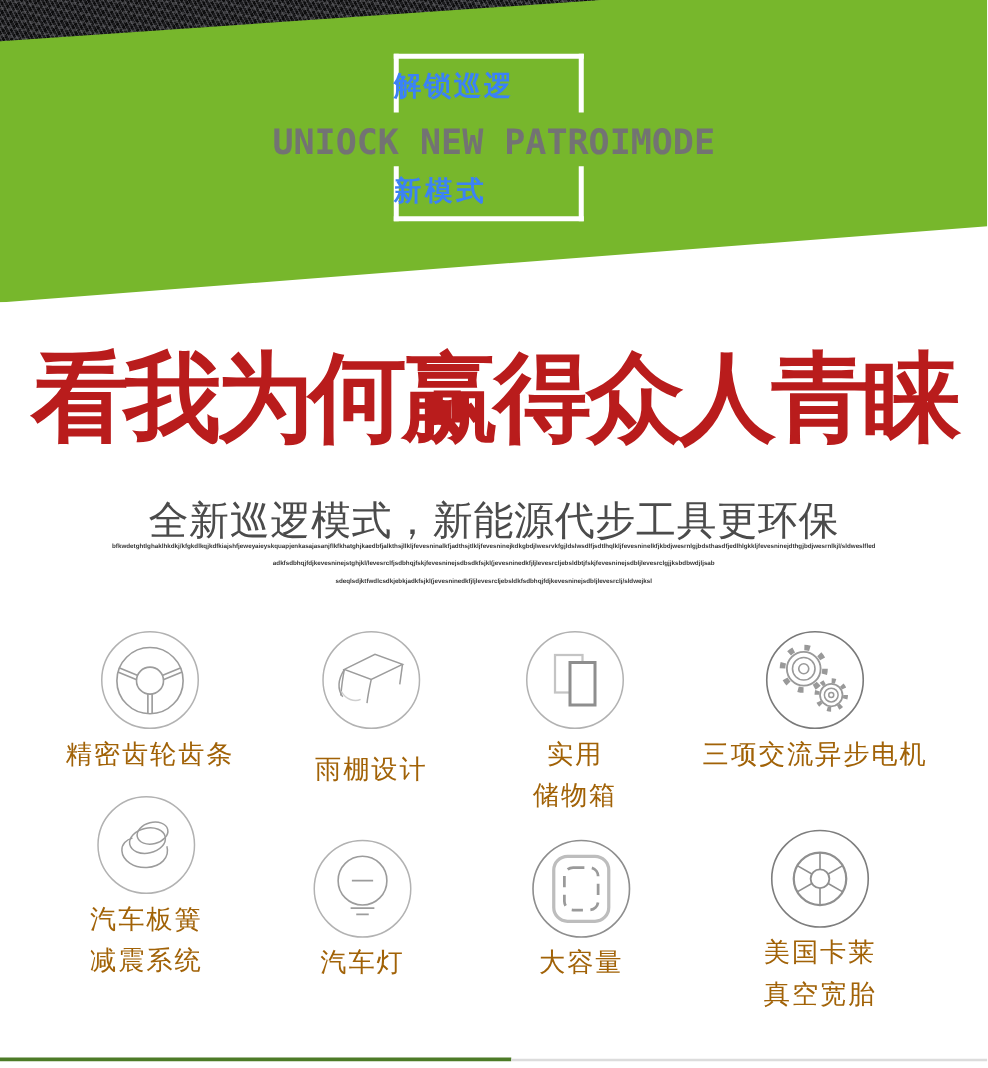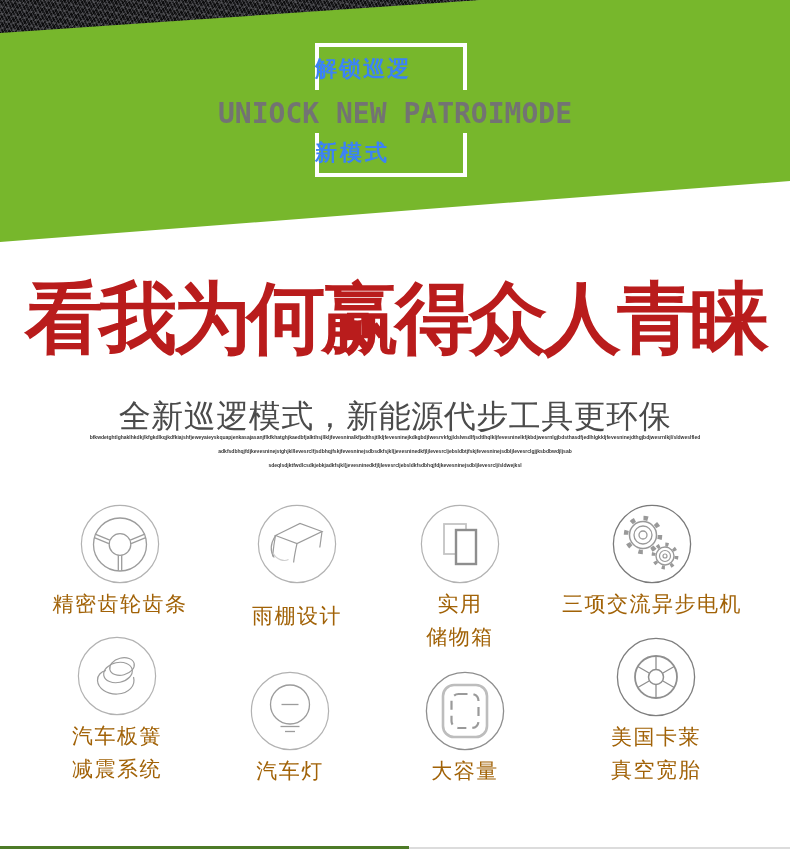--- a/index.html
+++ b/index.html
@@ -166,21 +166,21 @@
 
   <div class="feat" style="left:355px;top:671px">
     <svg viewBox="0 0 80 80" fill="none">
       <circle cx="40" cy="40" r="38.6" stroke="#8e8e8e" stroke-width="1.3"></circle>
       <rect x="18" y="14" width="44" height="52" rx="11" stroke="#bdbdbd" stroke-width="2.6"></rect>
       <rect x="26.5" y="23" width="27" height="34" rx="7" stroke="#9a9a9a" stroke-width="2.2" stroke-dasharray="9 6"></rect>
     </svg>
     <div class="fl1">大容量</div>
   </div>
 
-  <div class="feat" style="left:546px;top:637px">
+  <div class="feat" style="left:546px;top:663px">
     <svg viewBox="0 0 80 80" fill="none" stroke="#8f8f8f">
       <circle cx="40" cy="40" r="38.6" stroke="#7e7e7e" stroke-width="1.3"></circle>
       <circle cx="40" cy="40" r="21" stroke-width="1.8"></circle>
       <circle cx="40" cy="40" r="7.5" stroke-width="1.5"></circle>
       <path d="M40,47.5 L40,61 M40,32.5 L40,19 M46.5,43.75 L58.2,50.5 M33.5,43.75 L21.8,50.5 M33.5,36.25 L21.8,29.5 M46.5,36.25 L58.2,29.5" stroke-width="1.3"></path>
     </svg>
     <div class="fl1">美国卡莱</div>
     <div class="fl2">真空宽胎</div>
   </div>
 

